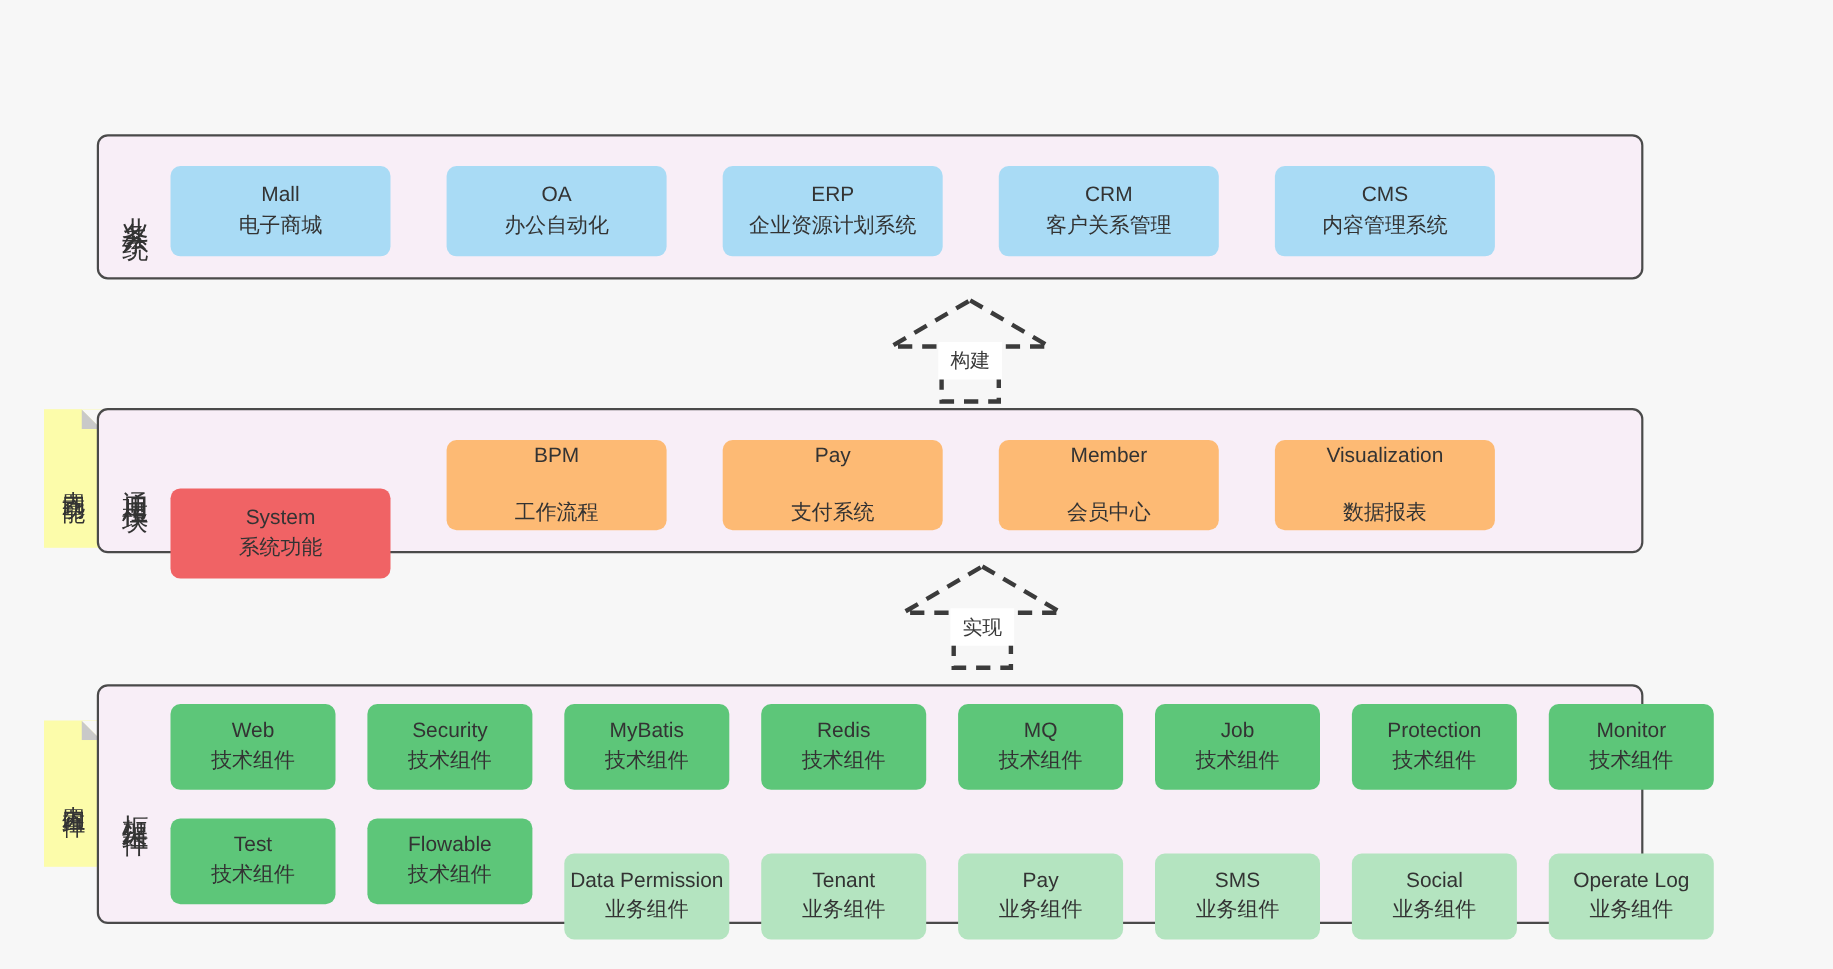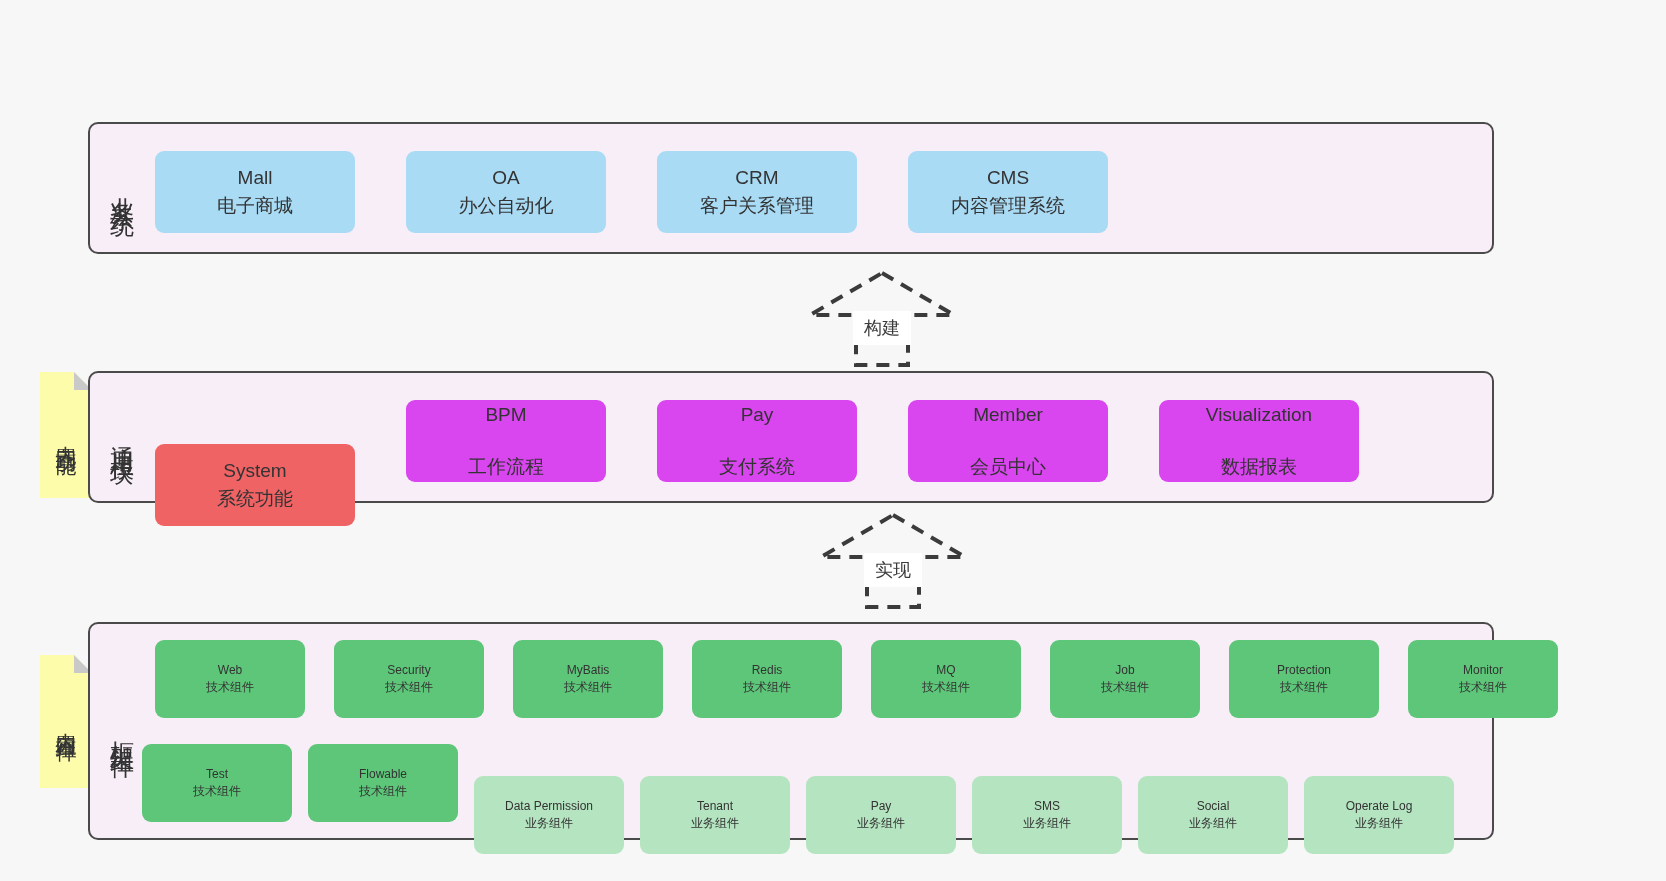--- a/index.html
+++ b/index.html
@@ -18,31 +18,31 @@
 
   .vlabel{
     position:absolute;left:16px;top:50%;transform:translateY(-50%);
     writing-mode:vertical-rl;text-orientation:upright;
     font-size:24px;letter-spacing:5px;color:#333;white-space:nowrap;
   }
 
   .row{position:absolute;display:flex;}
   .row-wide{left:65px;top:27px;gap:51px;}
   #band-framework .row1{left:65px;top:16px;gap:29px;}
-  #band-framework .row2{left:52px;top:120px;gap:16px;}
+  #band-framework .row2{left:65px;top:120px;gap:29px;}
 
   .bx{
     width:200px;height:82px;border-radius:9px;flex:none;
     display:flex;flex-direction:column;align-items:center;justify-content:center;
     text-align:center;font-size:19px;line-height:1.5;color:#333;
   }
-  #band-framework .bx{width:150px;height:78px;font-size:12px;line-height:1.42;}
+  #band-framework .bx{width:150px;height:78px;font-size:19px;line-height:1.42;}
   .blue{background:#a9dbf5;}
   .red{background:#f06365;margin-top:44px;}
-  .pink{background:#d946ef;gap:24px;}
+  .pink{background:#fdba74;gap:24px;}
   .green{background:#5dc679;}
   .lgreen{background:#b4e4c0;margin-top:32px;}
 
   .note{
     position:absolute;left:40px;width:52px;background:#fcfcaa;
   }
   #note-modules{top:372px;height:126px;}
   #note-framework{top:655px;height:133px;}
   .note .cut{position:absolute;top:0;right:0;width:18px;height:18px;
     background:#f7f7f7;clip-path:polygon(0 0,100% 0,100% 100%);}
@@ -74,20 +74,24 @@
   <div class="row row-wide">
     <div class="bx blue">
       <div>Mall</div>
       <div>电子商城</div>
     </div>
     <div class="bx blue">
       <div>OA</div>
       <div>办公自动化</div>
     </div>
     <div class="bx blue">
+      <div>ERP</div>
+      <div>企业资源计划系统</div>
+    </div>
+    <div class="bx blue">
       <div>CRM</div>
       <div>客户关系管理</div>
     </div>
     <div class="bx blue">
       <div>CMS</div>
       <div>内容管理系统</div>
     </div>
   </div>
 </div>
 

